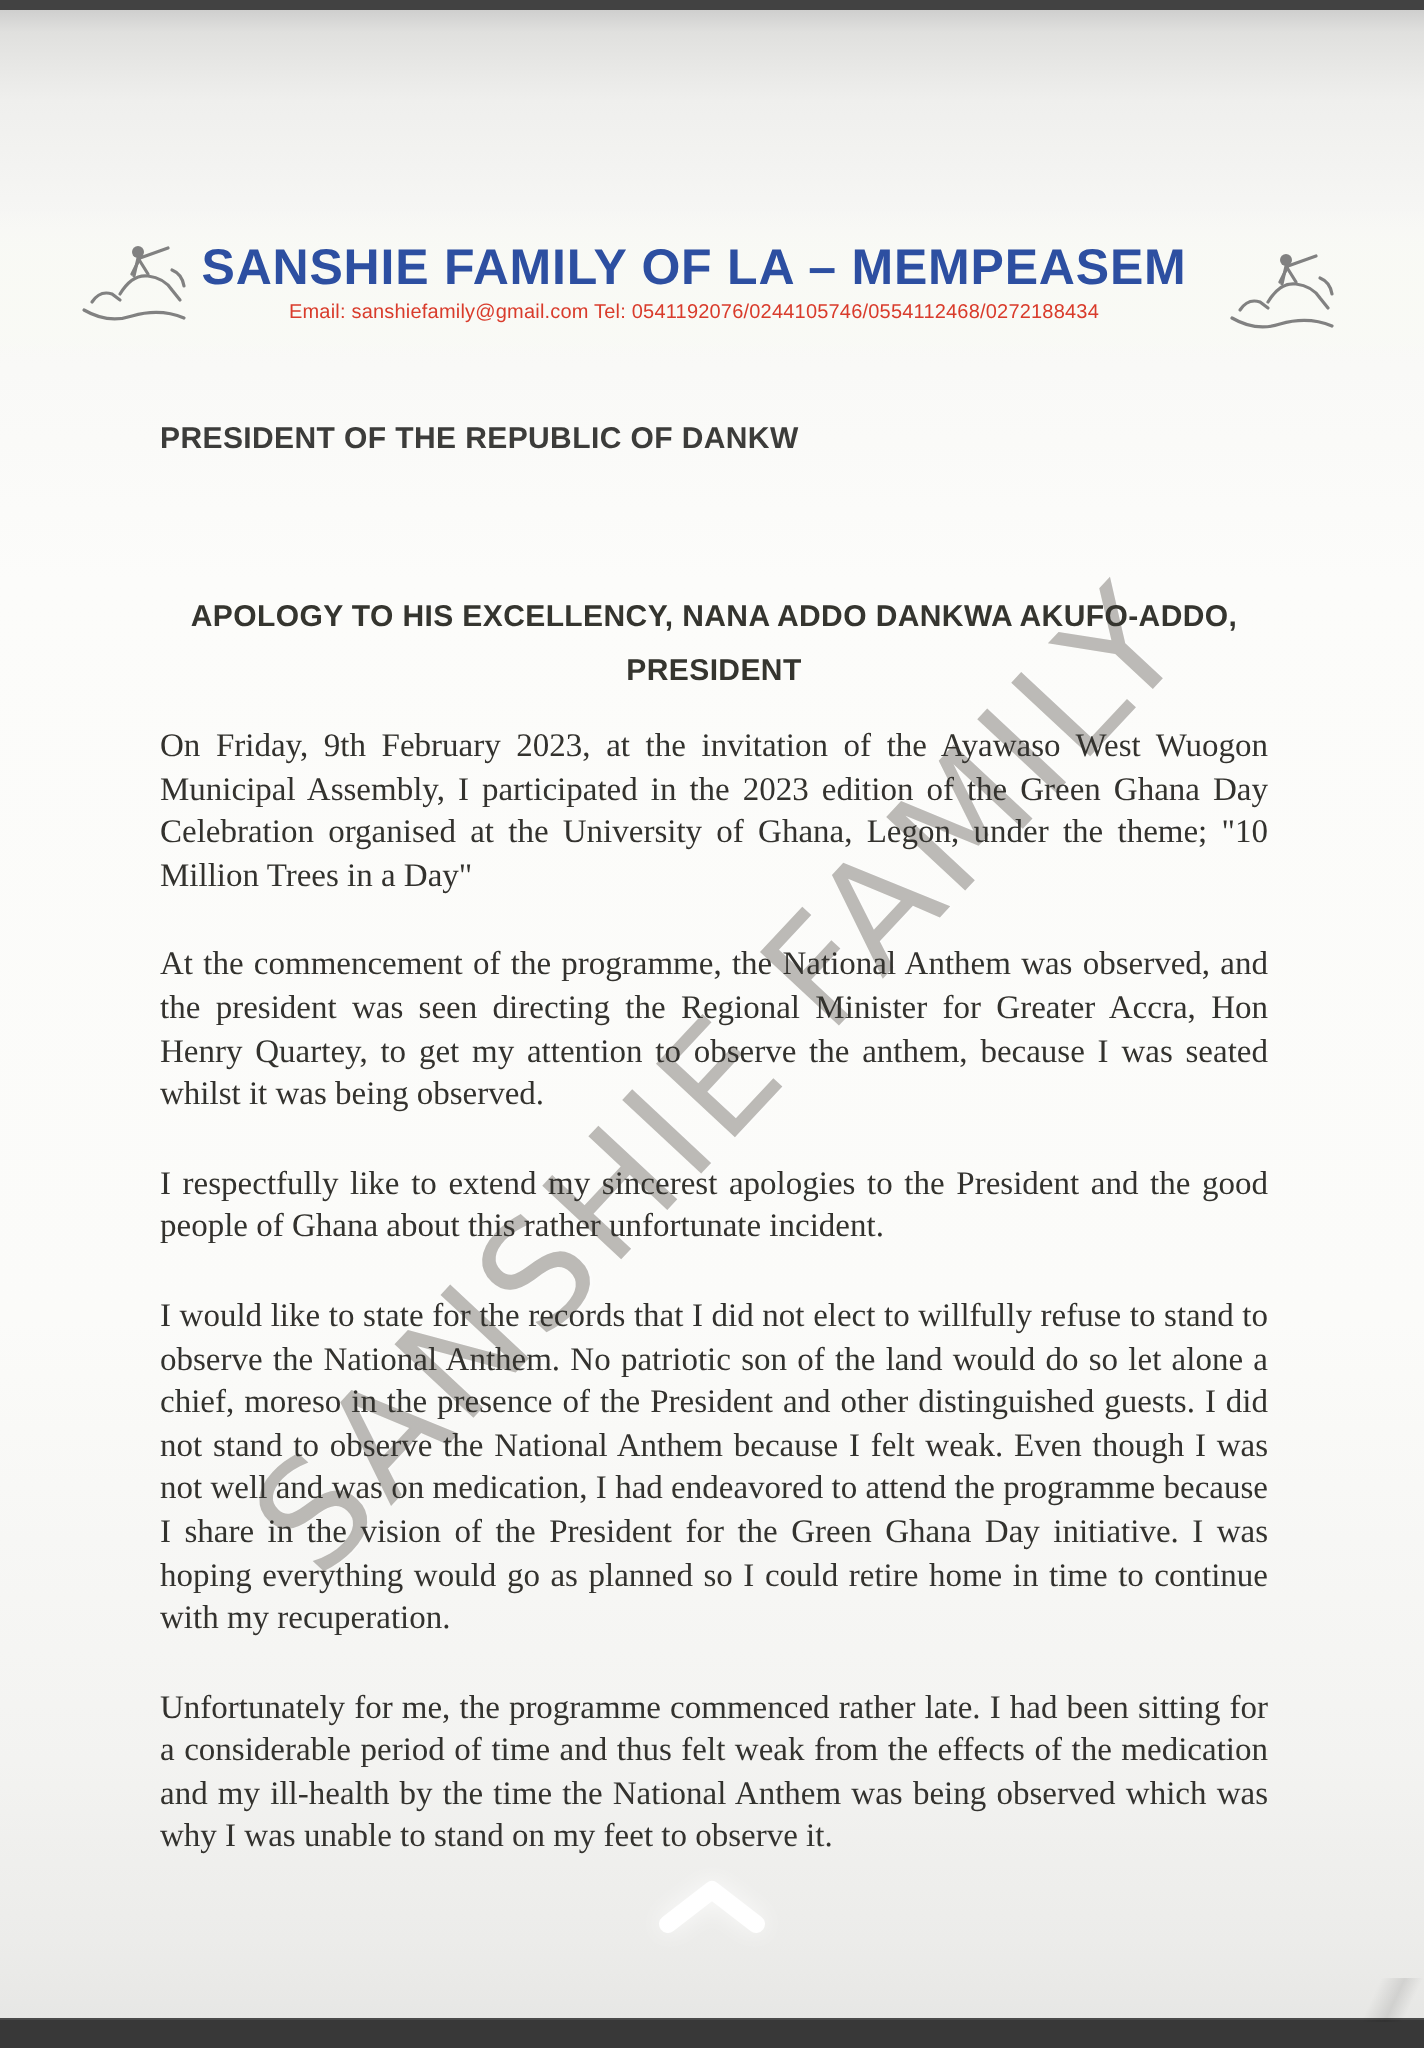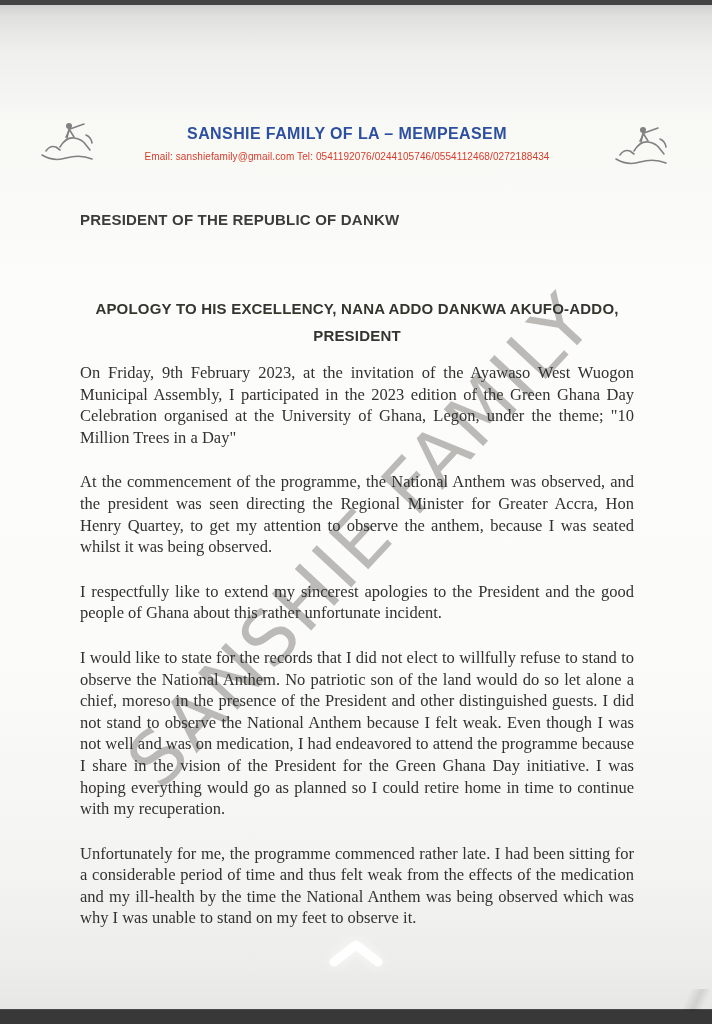--- a/index.html
+++ b/index.html
@@ -34,21 +34,21 @@
   
   .masthead{position:absolute;top:104px;left:0;right:0;height:74px;
     display:flex;align-items:center;
     background:linear-gradient(180deg,rgba(250,251,247,.0),rgba(249,250,245,.85) 30%,rgba(249,250,245,.85) 85%,rgba(250,251,247,0));}
   .crest{flex:0 0 auto;opacity:.85;}
   .crest.left{margin-left:36px;}
   .crest.right{margin-right:40px;margin-top:8px;}
   .masthead-center{flex:1 1 auto;text-align:center;padding-right:14px;}
   .masthead-title{
     font-family:"Liberation Sans",sans-serif;font-weight:bold;
-    font-size:16px;letter-spacing:.4px;color:#2d4fa1;line-height:26px;
+    font-size:25px;letter-spacing:.4px;color:#2d4fa1;line-height:26px;
   }
   .masthead-contact{
     font-family:"Liberation Sans",sans-serif;
     font-size:10px;color:#d93b2b;margin-top:4px;letter-spacing:.1px;
   }
   
   .recipient{position:absolute;top:207px;left:80px;width:560px;
     font-family:"Liberation Sans",sans-serif;font-weight:bold;
     font-size:15px;line-height:25px;color:#3c3c3a;letter-spacing:.2px;}
   

